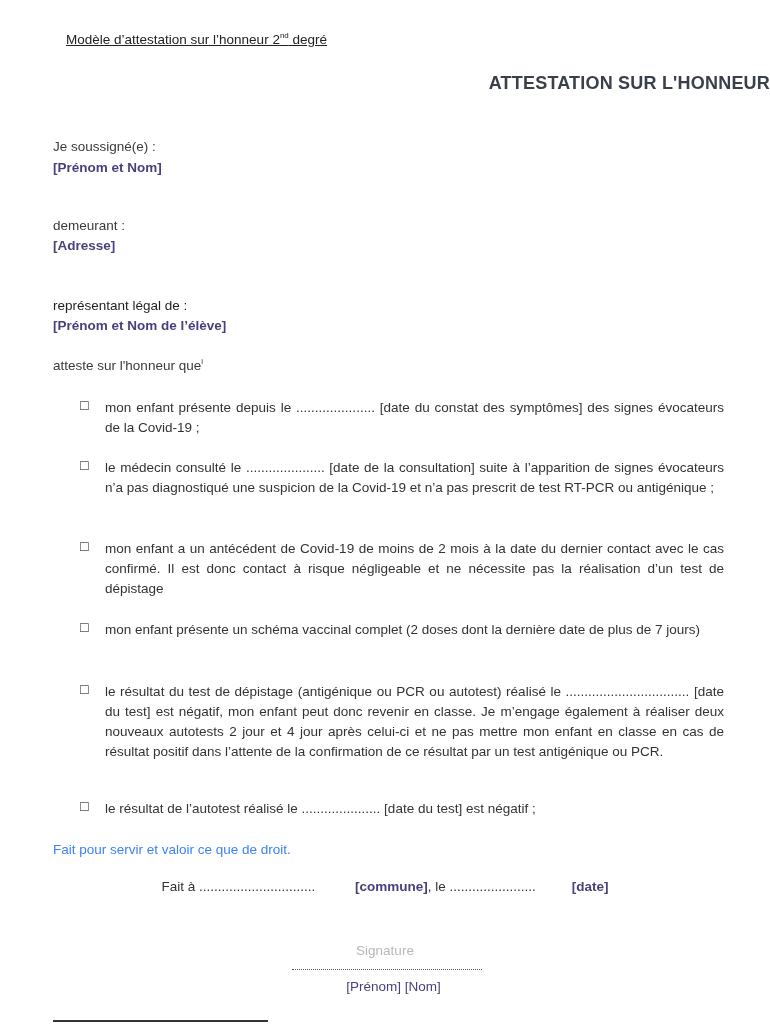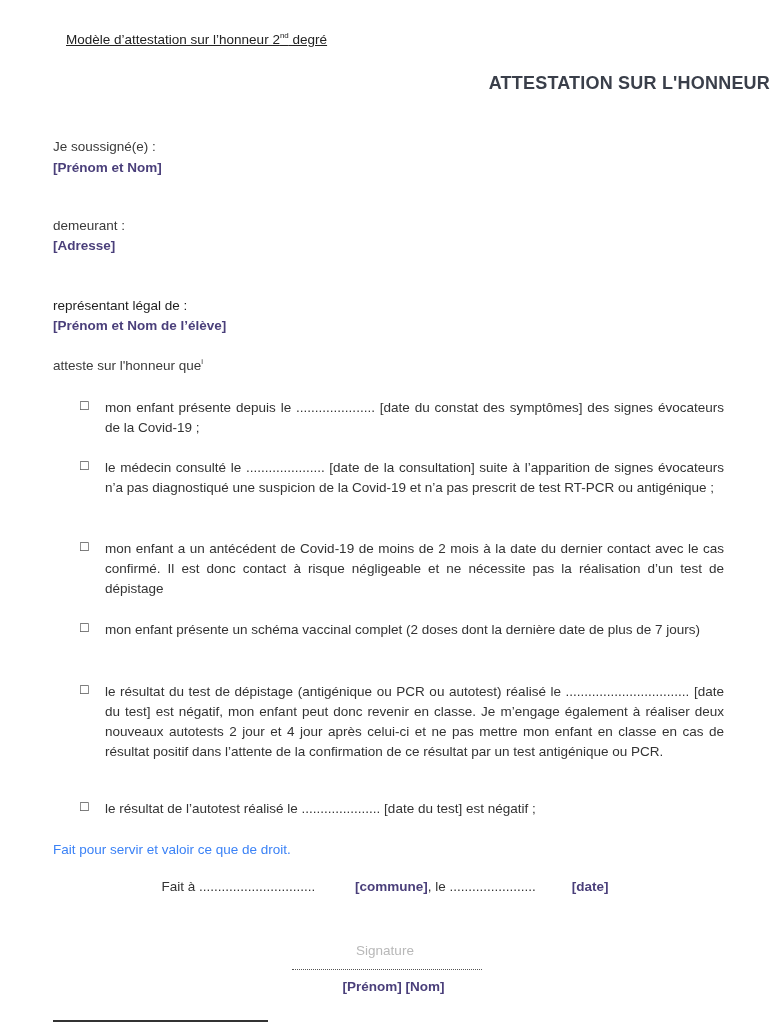--- a/index.html
+++ b/index.html
@@ -13,21 +13,21 @@
   .label.dark { color:#1e1e1e; }
   .ph { left:53px; font-weight:bold; color:#4a3f7a; font-size:13.5px; }
   .item { position:absolute; left:79px; width:645px; display:flex; }
   .item .box { width:26px; flex:none; font-size:12px; color:#555; padding-top:1px; }
   .item .txt { flex:1; text-align:justify; line-height:20px; color:#333; font-size:13.5px; }
   .closing { left:53px; top:842px; color:#3b82f6; }
   .place { left:0; width:770px; top:879px; text-align:center; color:#333; }
   .place .b { font-weight:bold; color:#4a3f7a;padding-left:36px; }
   .sig { left:0; width:770px; top:919px; text-align:center; color:#b8b8b8;margin-top:24px; }
   .dots { left:292px; width:190px; top:969px; border-top:1px dotted #555; height:0; }
-  .name { left:0; width:770px; top:979px; text-align:center; font-weight:bold; color:#4a3f7a; padding-left:17px; box-sizing:border-box; }
+  .name { left:0; width:770px; top:979px; text-align:center; font-weight:normal; color:#4a3f7a; padding-left:17px; box-sizing:border-box; }
   .footline { left:53px; top:1020px; width:215px; height:2px; background:#333; }
 </style>
 </head>
 <body>
 
 <div class="abs header-note"><span>Modèle d’attestation sur l’honneur 2</span><sup>nd</sup><span> degré</span></div>
 
 <div class="abs title">ATTESTATION SUR L'HONNEUR</div>
 
 <div class="abs label" style="top:139px">Je soussigné(e) :</div>

